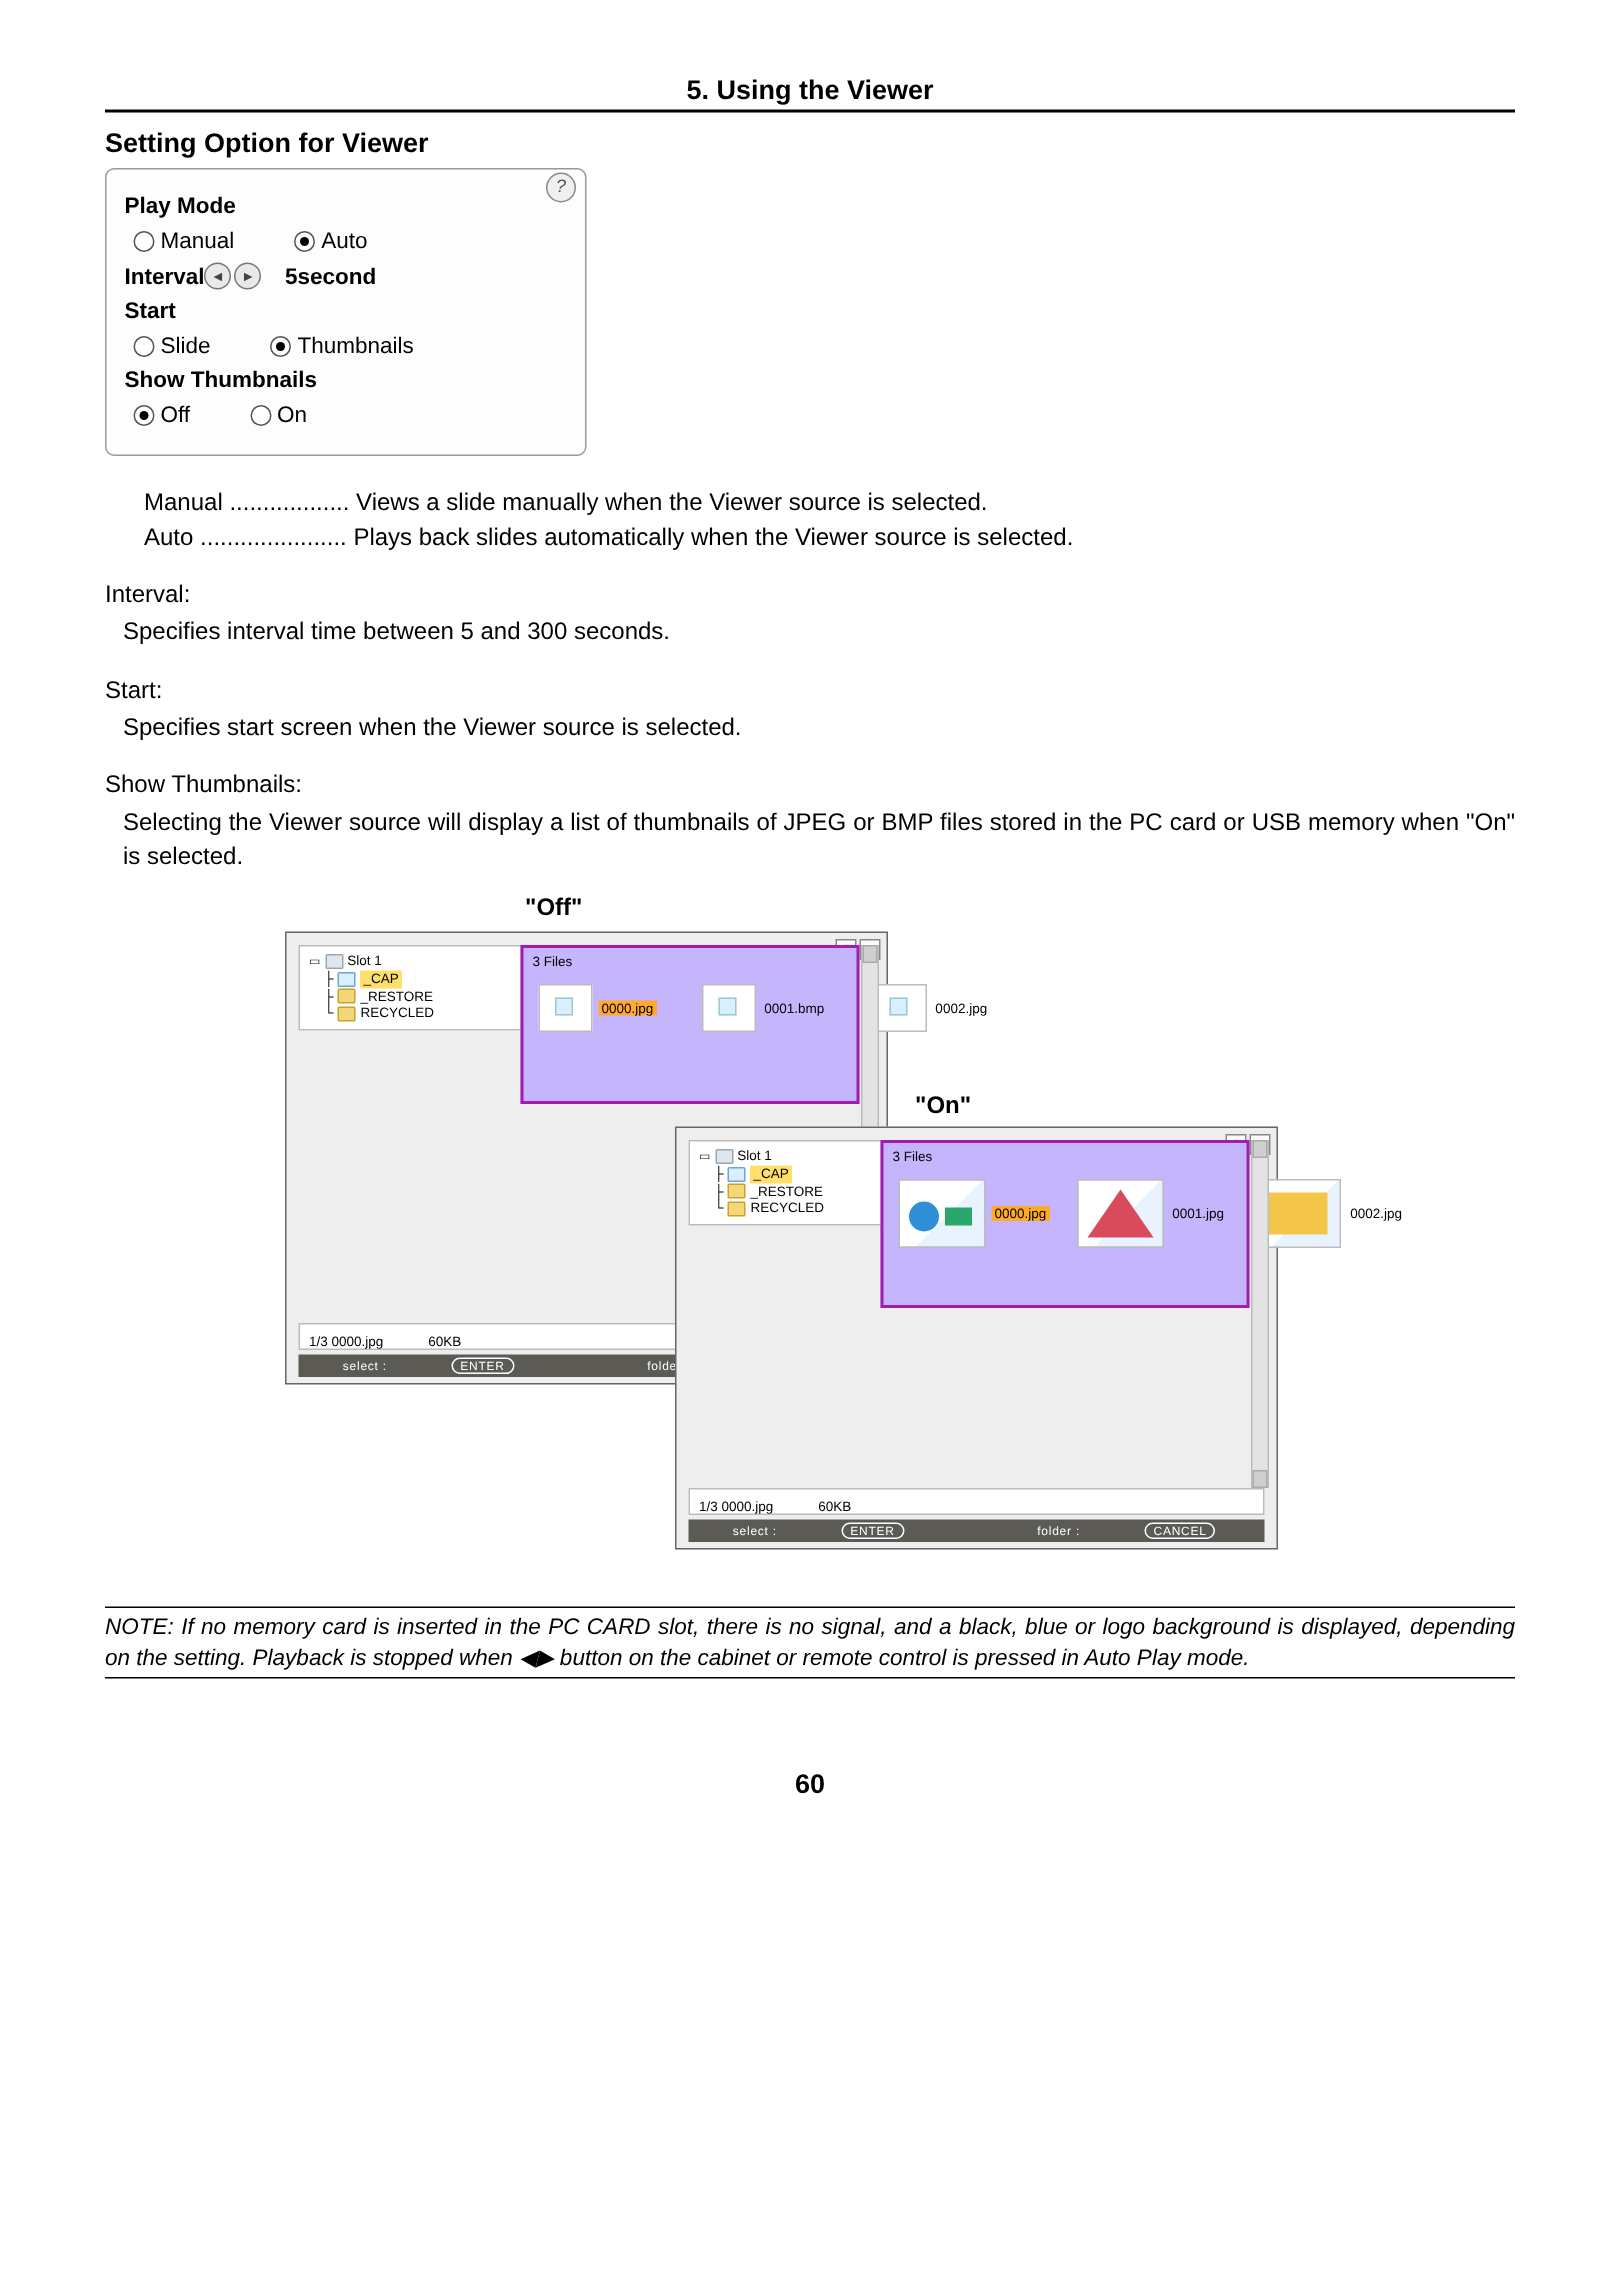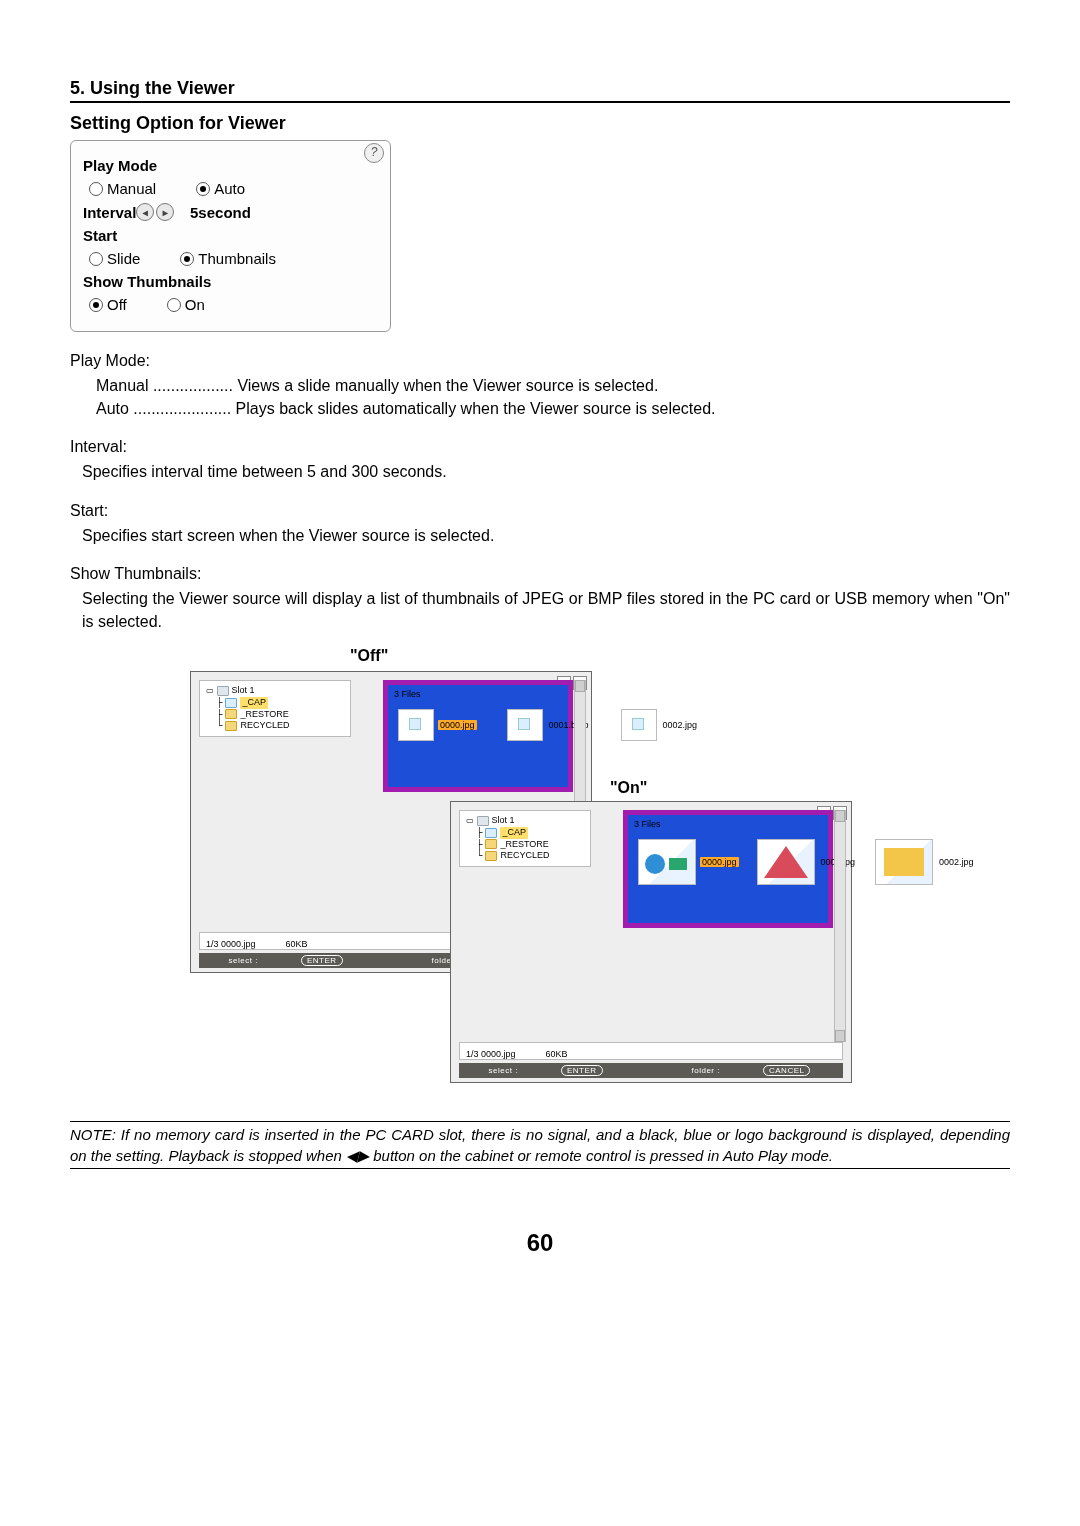--- a/index.html
+++ b/index.html
@@ -6,27 +6,26 @@
     font-family: Arial, Helvetica, sans-serif;
     margin: 0;
     padding: 50px 70px 20px 70px;
     font-size: 16px;
     color: #000;
     background: #fff;
     width: 1080px;
     box-sizing: border-box;
   }
   .chapter-head {
-    text-align: left;
+    text-align: center;
     font-weight: bold;
     font-size: 18px;
     border-bottom: 2px solid #000;
     padding-bottom: 2px;
     margin-bottom: 10px;
-    margin-top: 28px;
   }
   .section-title {
     font-weight: bold;
     font-size: 18px;
     margin-bottom: 6px;
   }
   
   .dialog {
     width: 295px;
     border: 1px solid #999;
@@ -133,25 +132,24 @@
   .tree .ico {
     width: 10px; height: 8px; background: #f5d77a; border: 1px solid #c9a227; border-radius: 1px;
   }
   .tree .ico.card { background: #dfe6ec; border-color: #9aa7b3; }
   .tree .ico.pic  { background: #d9efff; border-color: #6aa6d6; }
   .tree .cap { background: #ffdf6b; padding: 0 2px; border-radius: 1px; }
 
   .viewer .thumbs {
     position: absolute;
     top: 8px; left: 156px; right: 18px;
-    background: #1d4ed8;
-    border: 5px solid #a21caf;
+    background: #c4b5fd;
+    border: 2px solid #a21caf;
     padding: 4px 6px 8px 6px;
     font-size: 9px;
-    margin-left: 36px;
   }
   .thumbs .count { position: absolute; top: 4px; left: 6px; }
   .thumbs .grid {
     display: flex; gap: 30px; margin-top: 14px; padding: 6px 4px 4px 4px;
   }
   .thumb { display: flex; flex-direction: row; align-items: center; gap: 4px; }
   .thumb .box {
     width: 34px; height: 30px;
     border: 1px solid #bbb;
     background: #fff;
@@ -233,21 +231,21 @@
     font-style: italic;
     font-size: 15px;
     padding: 2px 0;
     line-height: 1.4;
     text-align: justify;
   }
 
   .pagenum {
     text-align: center;
     font-weight: bold;
-    font-size: 24px;
+    font-size: 18px;
     margin-top: 60px;
   }
 </style>
 </head>
 <body>
 
 <div class="chapter-head">5. Using the Viewer</div>
 <div class="section-title">Setting Option for Viewer</div>
 
 <div class="dialog">
@@ -294,21 +292,20 @@
         <span>Off</span>
     </span>
     <span class="radio">
       <span class="dot"></span>
         <span>On</span>
     </span>
   </div>
 </div>
 
 <div class="def-block">
-  <div class="def-title">Play Mode:</div>
   <div class="def-line">Manual .................. Views a slide manually when the Viewer source is selected.</div>
   <div class="def-line">Auto ...................... Plays back slides automatically when the Viewer source is selected.</div>
 </div>
 <div class="def-block">
   <div class="def-title">Interval:</div>
   <div class="def-text">Specifies interval time between 5 and 300 seconds.</div>
 </div>
 <div class="def-block">
   <div class="def-title">Start:</div>
   <div class="def-text">Specifies start screen when the Viewer source is selected.</div>

